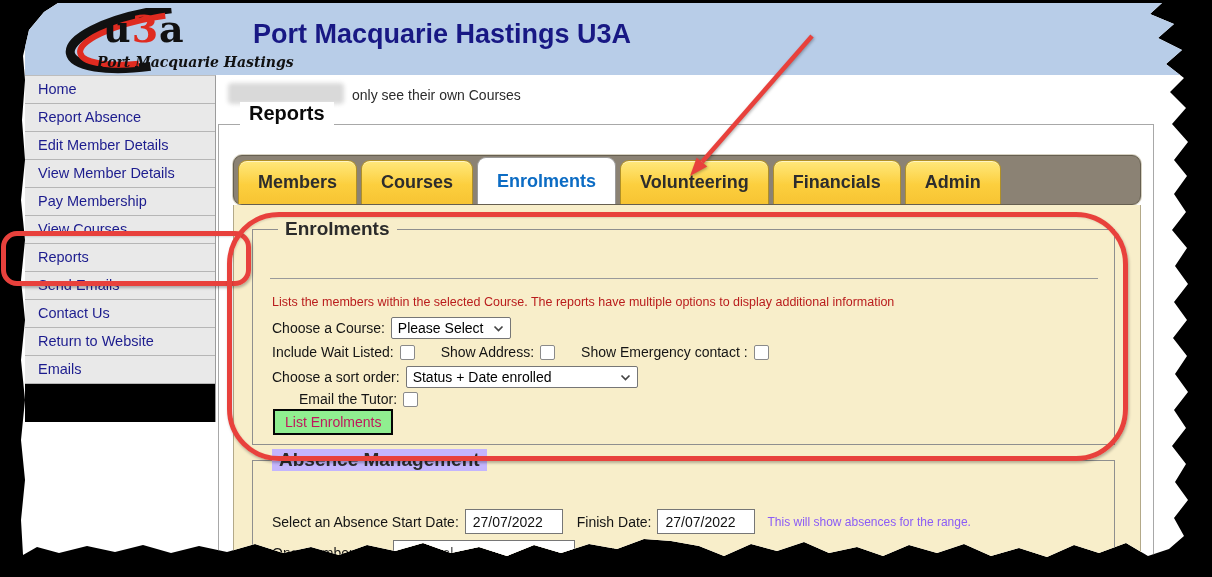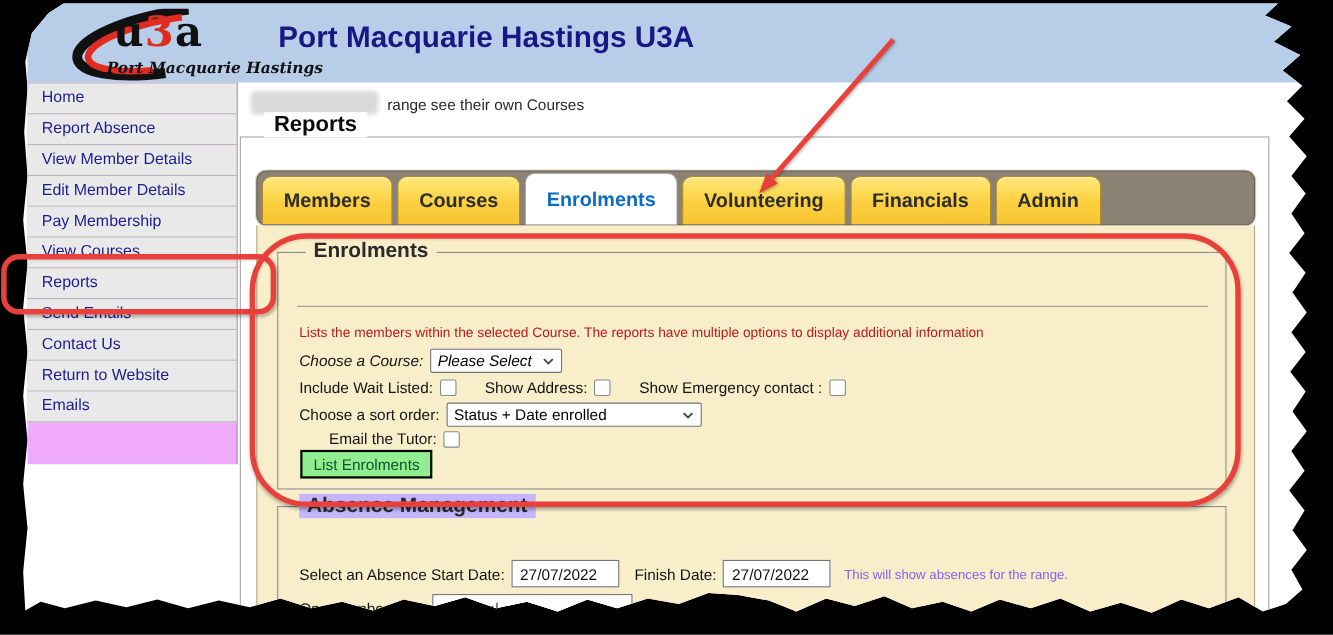--- a/index.html
+++ b/index.html
@@ -15,21 +15,21 @@
   }
   
   .header{position:absolute;left:25px;top:3px;width:1160px;height:72px;background:#b8cde8;}
   .logo{position:absolute;left:40px;top:5px;width:195px;height:66px;}
   .logo svg{position:absolute;left:0;top:0;}
   .logo .u3a{position:absolute;left:38px;top:-2px;font-family:"DejaVu Serif",serif;font-weight:bold;font-size:38px;color:#111;letter-spacing:1px;}
   .logo .u3a .three{color:#e02b20;}
   .logo .sub{position:absolute;left:32px;top:46px;font-family:"DejaVu Serif",serif;font-style:italic;font-weight:bold;font-size:14px;color:#111;white-space:nowrap;}
   .app-title{position:absolute;left:228px;top:16px;font-size:27px;font-weight:bold;color:#181884;}
   
-  .sidebar{position:absolute;left:25px;top:75px;width:190px;height:346px;background:#f0abfc;border-right:1px solid #9c9c9c;border-top:1px solid #bdbdbd;margin:0;padding:0;list-style:none;}
+  .sidebar{position:absolute;left:25px;top:75px;width:190px;height:346px;background:#000000;border-right:1px solid #9c9c9c;border-top:1px solid #bdbdbd;margin:0;padding:0;list-style:none;}
   .sidebar li{height:27px;line-height:27px;padding-left:13px;border-bottom:1px solid #b6b6b6;font-size:14.5px;color:#1c1c8e;cursor:pointer;background:#e9e9e9;}
   
   .notice-blur{position:absolute;left:228px;top:83px;width:116px;height:21px;background:#d9d9d9;border-radius:4px;filter:blur(2px);}
   .notice{position:absolute;left:352px;top:87px;font-size:14px;color:#2b2b2b;}
   
   .fs{position:absolute;border:1px solid #a8a8a8;background:transparent;}
   .fs-reports{left:218px;top:124px;width:934px;height:452px;border-color:#a8a8a8;}
   .legend{position:absolute;font-weight:bold;white-space:nowrap;}
   .legend-reports{left:240px;top:102px;font-size:20px;color:#0a0a0a;background:#fff;padding:0 9px;}
   
@@ -39,37 +39,37 @@
   
   .panel{position:absolute;left:233px;top:205px;width:908px;height:372px;background:#f8eeca;border:1px solid #b3a989;border-top:none;box-sizing:border-box;}
   
   .fs-enrol{left:252px;top:229px;width:861px;height:214px;border-color:#8f8f8f;}
   .legend-enrol{left:278px;top:218px;font-size:19px;color:#2b2b2b;background:#f8eeca;padding:0 7px;}
   .fs-absence{left:252px;top:460px;width:861px;height:117px;border-color:#8f8f8f;}
   .legend-absence{left:272px;top:449px;font-size:19px;color:#2b2b2b;background:#c4b5fd;padding:0 7px;}
   .enrol-hr{position:absolute;left:270px;top:278px;width:828px;height:0;border-top:1px solid #9a9a9a;}
   .desc{position:absolute;left:272px;top:295px;font-size:12.5px;color:#b91c1c;}
   .row{position:absolute;display:flex;align-items:center;font-size:14px;color:#141414;white-space:nowrap;}
-  .row-course{left:272px;top:317px;font-style:italic;}
+  .row-course{left:272px;top:317px;}
   .row-checks{left:272px;top:344px;}
   .row-sort{left:272px;top:366px;}
   .row-tutor{left:299px;top:391px;}
   .row-dates{left:272px;top:509px;}
   .row-member{left:272px;top:540px;}
   .cb{display:inline-block;width:13px;height:13px;background:#fff;border:1px solid #8a8a8a;border-radius:2px;margin-left:6px;cursor:pointer;}
   .sel{display:inline-flex;align-items:center;justify-content:space-between;background:#fff;border:1px solid #767676;border-radius:2px;padding:2px 6px;margin-left:6px;cursor:pointer;font-size:14px;color:#000000;}
   .sel .chev{margin-left:10px;display:inline-flex;}
   .inp{display:inline-flex;align-items:center;background:#fff;border:1px solid #767676;padding:3px 7px;margin-left:6px;font-size:14px;color:#111;cursor:text;height:17px;}
   .inp.date{width:82px;}
   .inp.member{width:166px;color:#4a4a4a;}
   .gap26{margin-left:26px;}
   .gap14{margin-left:14px;}
   .note{margin-left:12px;font-size:12px;color:#8b5cf6;}
   .small-label{margin-left:9px;font-size:12.5px;color:#141414;}
-  .btn-green{position:absolute;left:273px;top:409px;background:#90ee90;border:2px solid #050505;padding:3px 10px;font-size:14px;color:#14532d;cursor:pointer;font-family:"Liberation Sans",sans-serif;}
+  .btn-green{position:absolute;left:273px;top:409px;background:#90ee90;border:2px solid #050505;padding:3px 10px;font-size:14px;color:#be185d;cursor:pointer;font-family:"Liberation Sans",sans-serif;}
   
   .red-rect{position:absolute;border:5px solid #e8413c;z-index:20;box-shadow:1px 2px 3px rgba(0,0,0,.28), inset 1px 1px 2px rgba(0,0,0,.12);}
   .red-rect.sidebar-ring{left:1px;top:231px;width:240px;height:45px;border-radius:16px;}
   .red-rect.panel-ring{left:227px;top:212px;width:891px;height:239px;border-radius:52px;}
   .annot-svg{position:absolute;left:0;top:0;z-index:21;pointer-events:none;}
 </style>
 </head>
 <body>
 
 <div class="page">
@@ -82,33 +82,33 @@
       </svg>
       <div class="u3a"><span>u</span><span class="three">3</span><span>a</span></div>
       <div class="sub">Port Macquarie Hastings</div>
     </div>
     <div class="app-title">Port Macquarie Hastings U3A</div>
   </div>
 
   <ul class="sidebar" id="sidebar">
       <li>Home</li>
       <li>Report Absence</li>
+      <li>Edit Member Details</li>
       <li>View Member Details</li>
-      <li>Edit Member Details</li>
       <li>Pay Membership</li>
       <li>View Courses</li>
       <li>Reports</li>
       <li>Send Emails</li>
       <li>Contact Us</li>
       <li>Return to Website</li>
       <li>Emails</li>
     </ul>
 
   <div class="notice-blur"></div>
-  <div class="notice">range see their own Courses</div>
+  <div class="notice">only see their own Courses</div>
 
   <div class="fs fs-reports"></div>
   <div class="legend legend-reports">Reports</div>
 
   <div class="tabstrip" id="tabstrip">
       <div class="tab">Members</div>
       <div class="tab">Courses</div>
       <div class="tab active">Enrolments</div>
       <div class="tab">Volunteering</div>
       <div class="tab">Financials</div>

